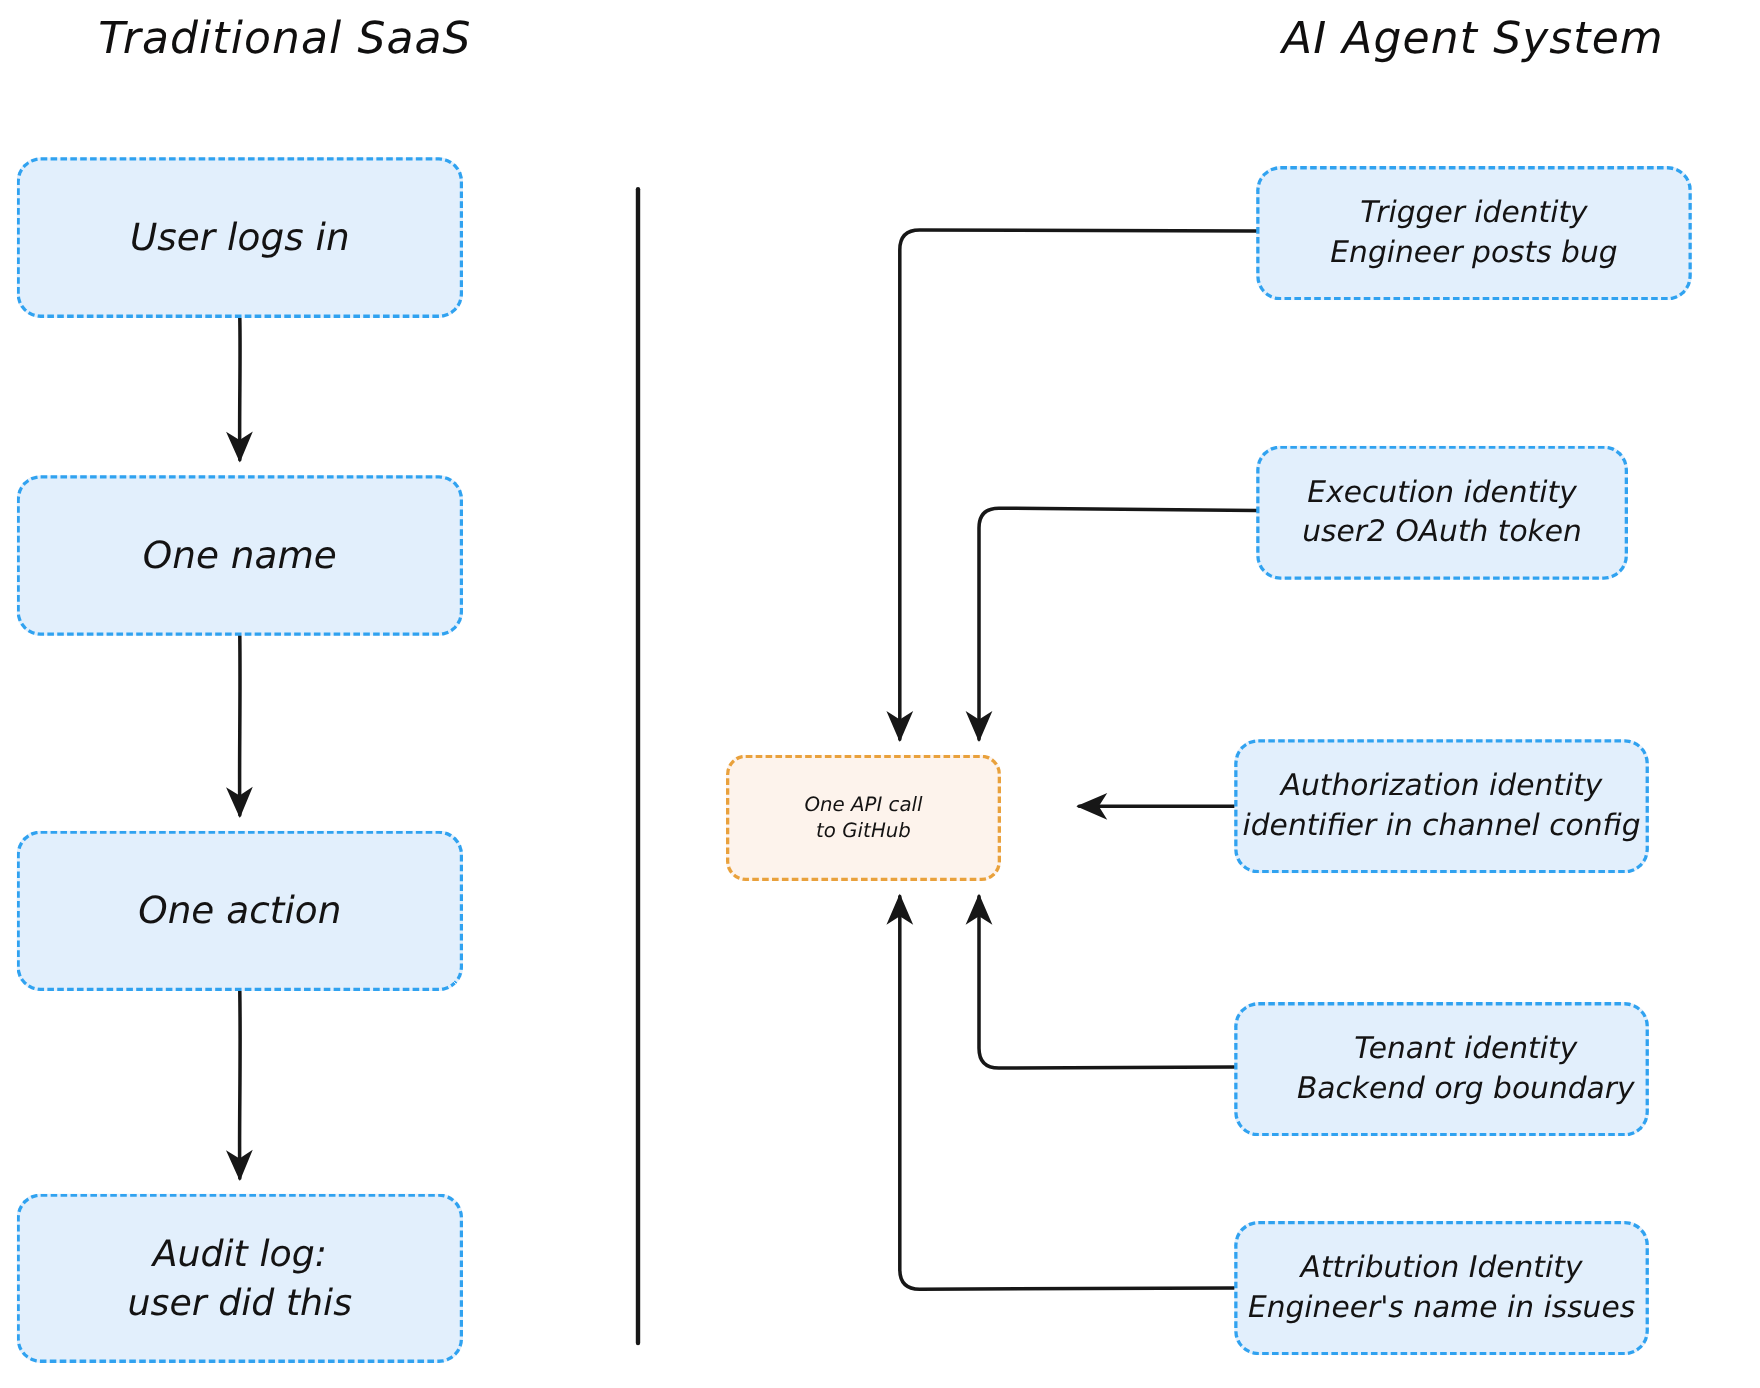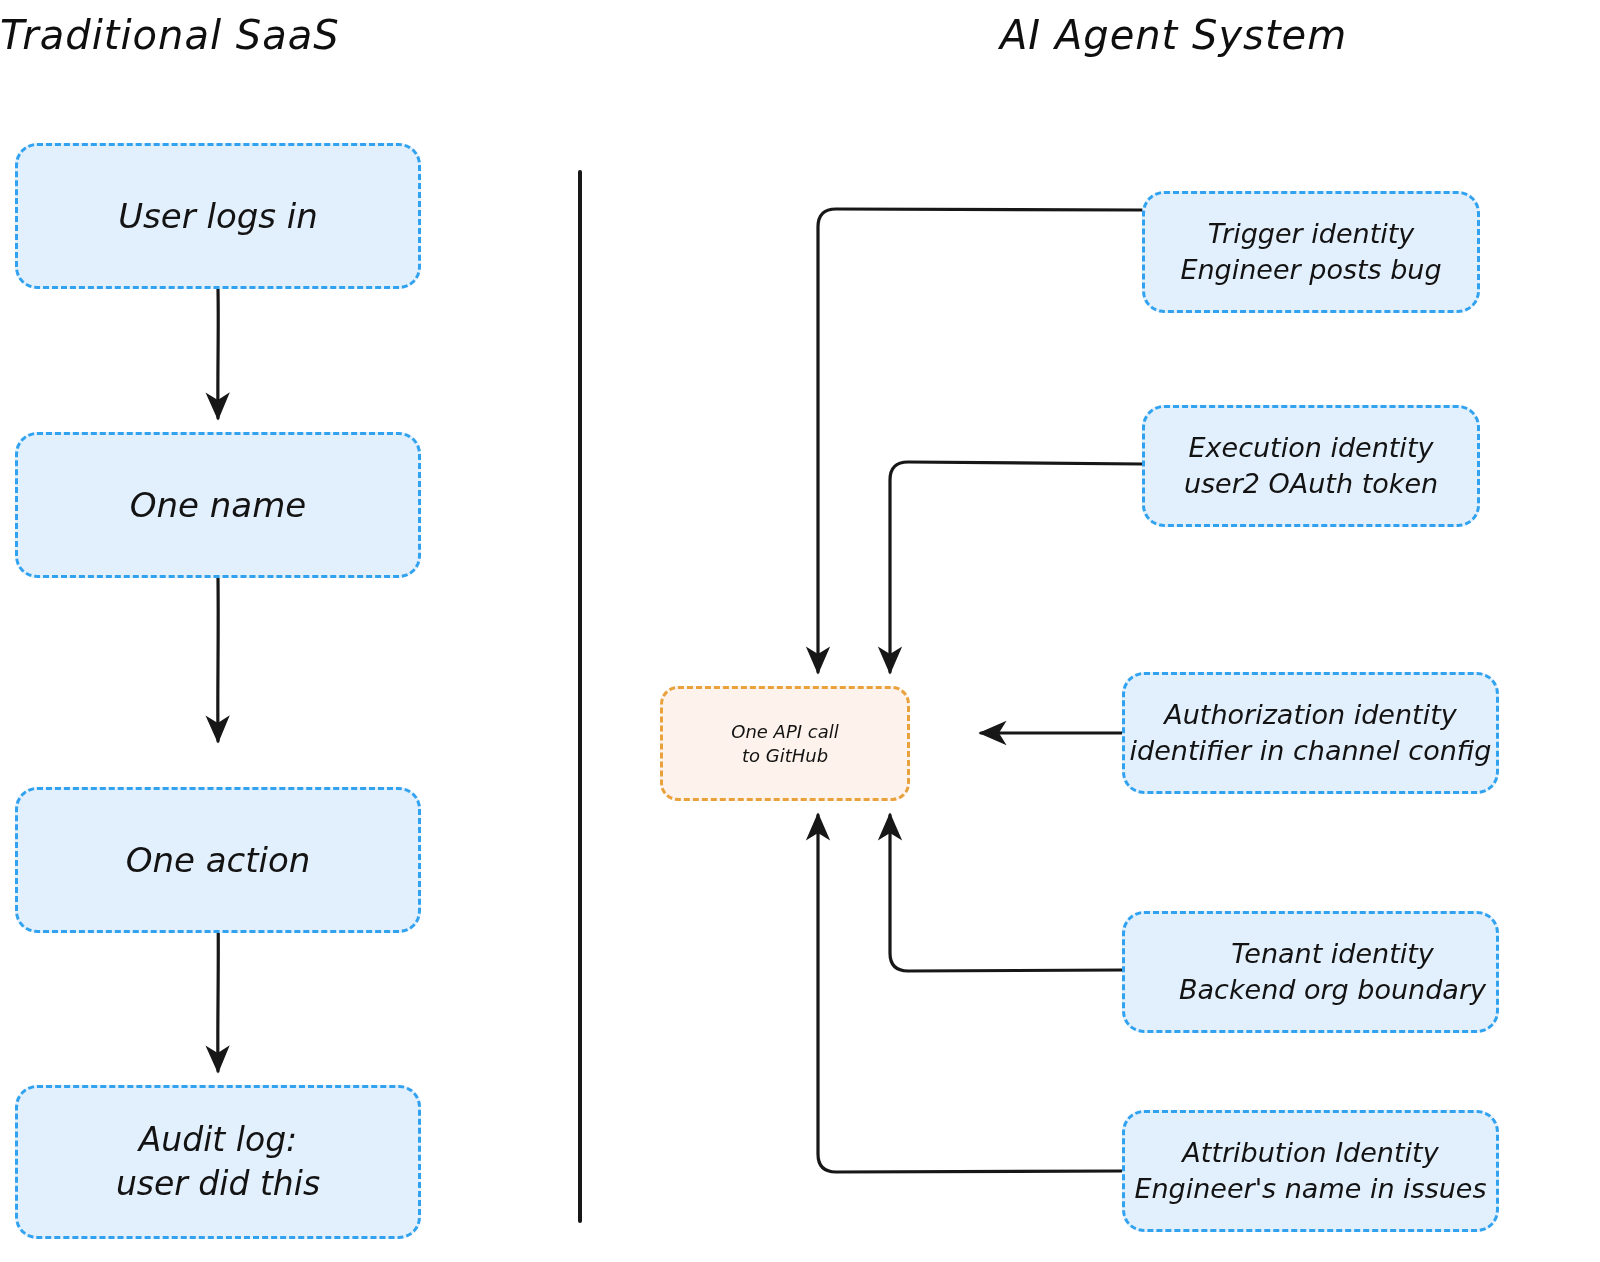--- a/index.html
+++ b/index.html
@@ -29,20 +29,22 @@
 
   .col-title {
     position: absolute;
     font-family: "DejaVu Sans", sans-serif;
     font-size: 40px;
     font-style: italic;
     font-weight: 400;
     color: #100f0f;
     letter-spacing: 1px;
     white-space: nowrap;
+    text-align: center;
+    padding-left: 29px;
   }
   #title-left  { left: 0px;   top: 12px; width: 460px; }
   #title-right { left: 1000px; top: 12px; width: 620px; }
 
   .node {
     position: absolute;
     box-sizing: border-box;
     display: flex;
     align-items: center;
     justify-content: center;
@@ -60,21 +62,21 @@
   }
   .node.orange {
     background: #fdf3ec;
     border: 3px dashed #e9a13c;
   }
 
   
   .node.left  { font-size: 34px; }
   #n-login   { left: 15px; top: 143px;  width: 406px; height: 146px; }
   #n-token   { left: 15px; top: 432px;  width: 406px; height: 146px; }
-  #n-action  { left: 15px; top: 755px;  width: 406px; height: 146px; margin-top: 32px; }
+  #n-action  { left: 15px; top: 755px;  width: 406px; height: 146px; }
   #n-audit   { left: 15px; top: 1085px; width: 406px; height: 154px; font-size: 33px; }
 
   
   #divider {
     position: absolute;
     left: 578px;
     top: 170px;
     width: 4px;
     height: 1053px;
     background: #171717;
@@ -83,21 +85,21 @@
 
   
   #n-api {
     left: 660px; top: 686px; width: 250px; height: 115px;
     font-size: 18px;
     border-radius: 18px;
   }
 
   
   .node.right { font-size: 27px; }
-  #n-trigger { left: 1142px; top: 151px;  width: 338px; height: 122px; margin-top: 40px; }
+  #n-trigger { left: 1142px; top: 151px;  width: 396px; height: 122px; }
   #n-exec    { left: 1142px; top: 405px;  width: 338px; height: 122px; }
   #n-authz   { left: 1122px; top: 672px;  width: 377px; height: 122px; text-align: center; }
   #n-tenant  { left: 1122px; top: 911px;  width: 377px; height: 122px; padding-left: 44px; }
   #n-attr    { left: 1122px; top: 1110px; width: 377px; height: 122px; }
 </style>
 </head>
 <body>
 
 <div id="canvas">
 

